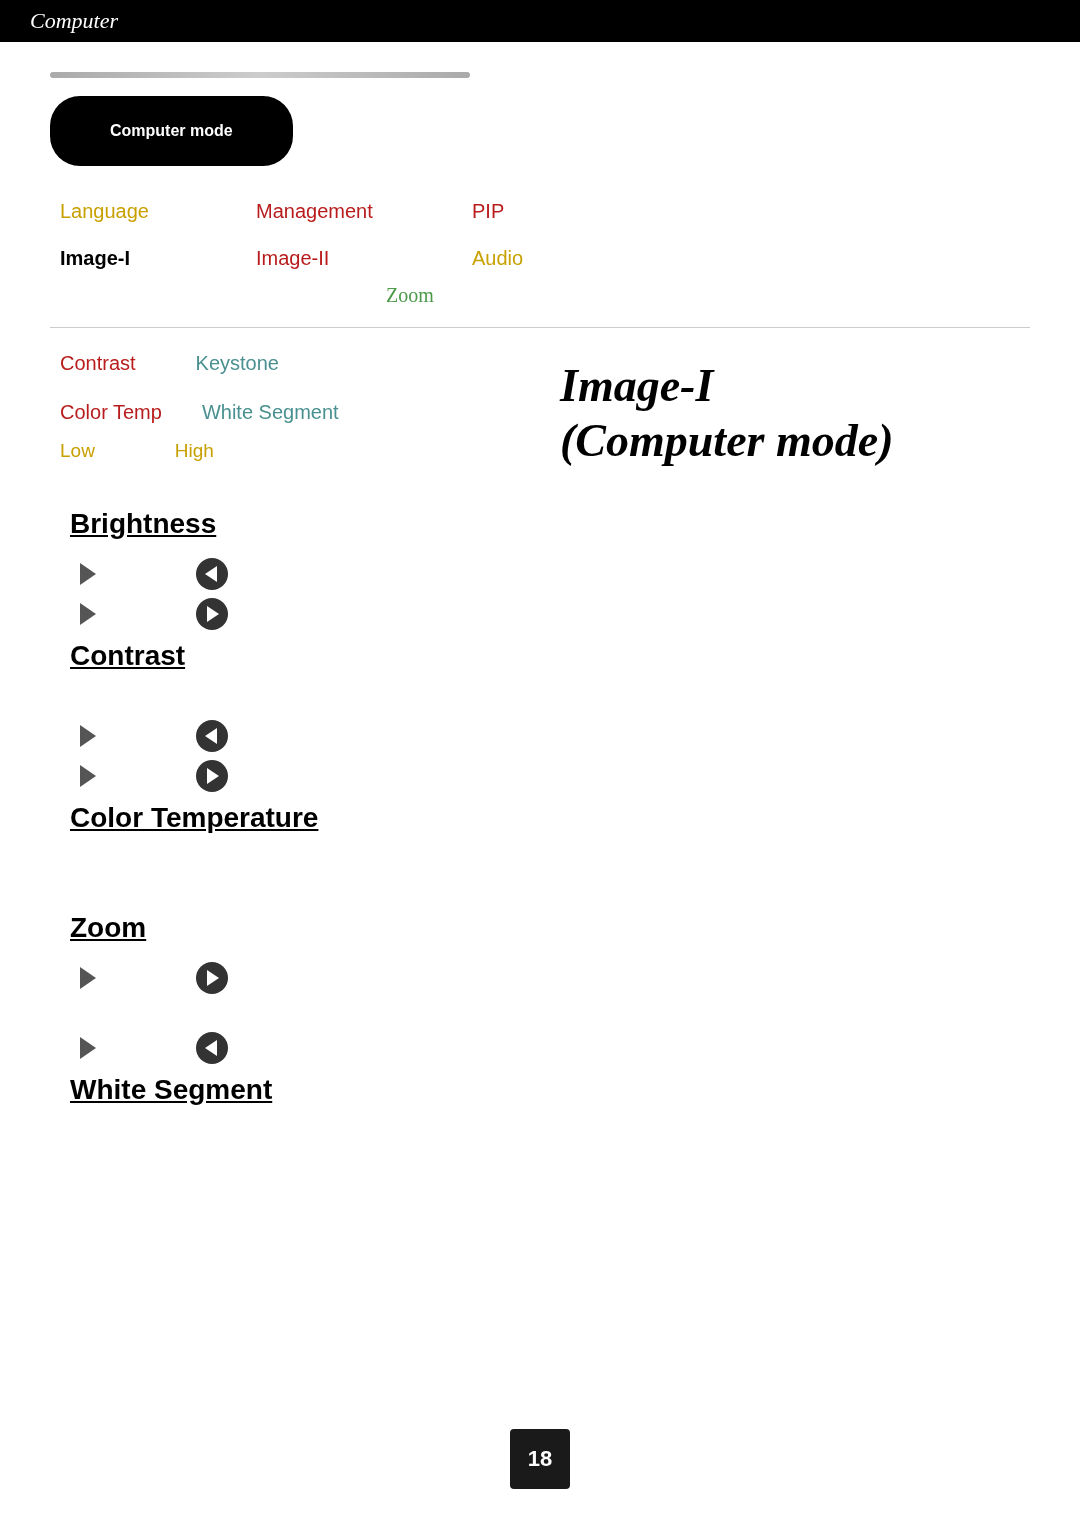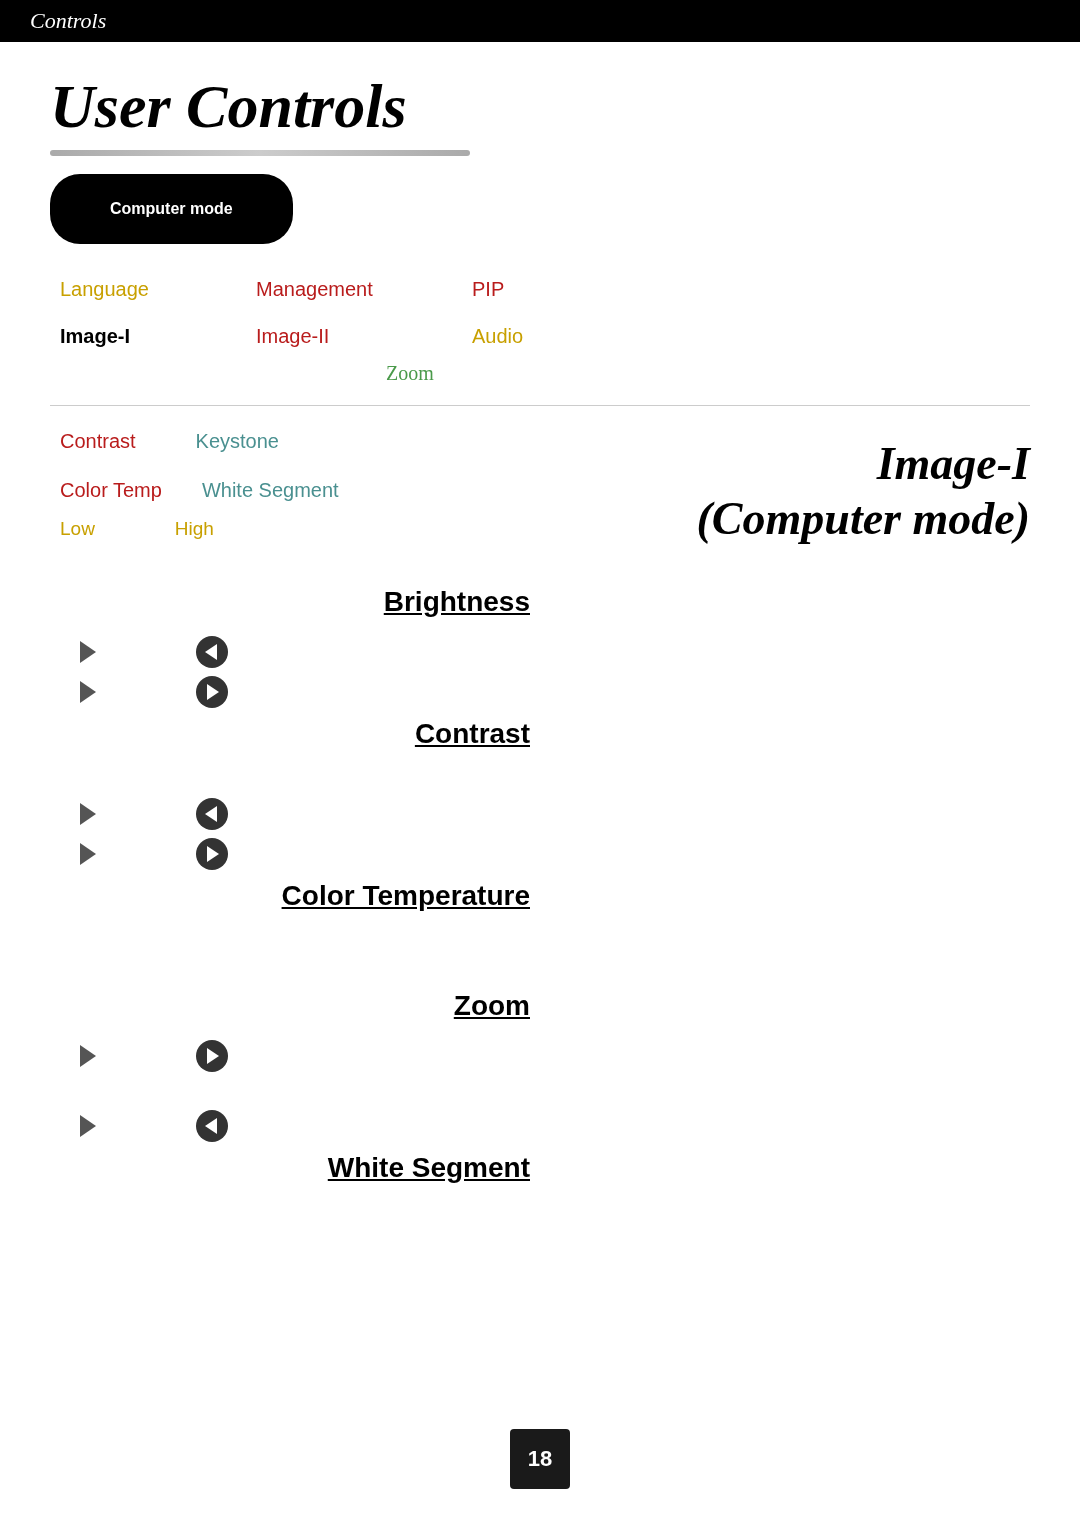--- a/index.html
+++ b/index.html
@@ -91,23 +91,22 @@
     .section-divider {
       width: 100%;
       height: 1px;
       background: #cccccc;
       margin: 10px 0 20px 0;
     }
 
     
     .content-layout {
       display: flex;
-      gap: 40px;
+      gap: 30px;
       align-items: flex-start;
-      text-align: right;
     }
 
     .left-panel {
       flex: 0 0 480px;
     }
 
     .right-panel {
       flex: 1;
       padding-top: 10px;
     }
@@ -225,26 +224,25 @@
       display: flex;
       align-items: center;
       justify-content: center;
       border-radius: 4px;
     }
   </style>
 </head>
 <body>
 
 <div class="top-bar">
-  <span class="top-bar-label">Controls</span>
+  <span class="top-bar-label">Computer</span>
 </div>
 
 <div class="main-content">
 
-  <div class="page-title">User Controls</div>
 
   <div class="title-rule"></div>
 
   <div class="mode-badge-wrap">
     <div class="mode-badge">Computer mode</div>
   </div>
 
   <div class="menu-grid">
     <span class="menu-item yellow">Language</span>
     <span class="menu-item green">Management</span>

